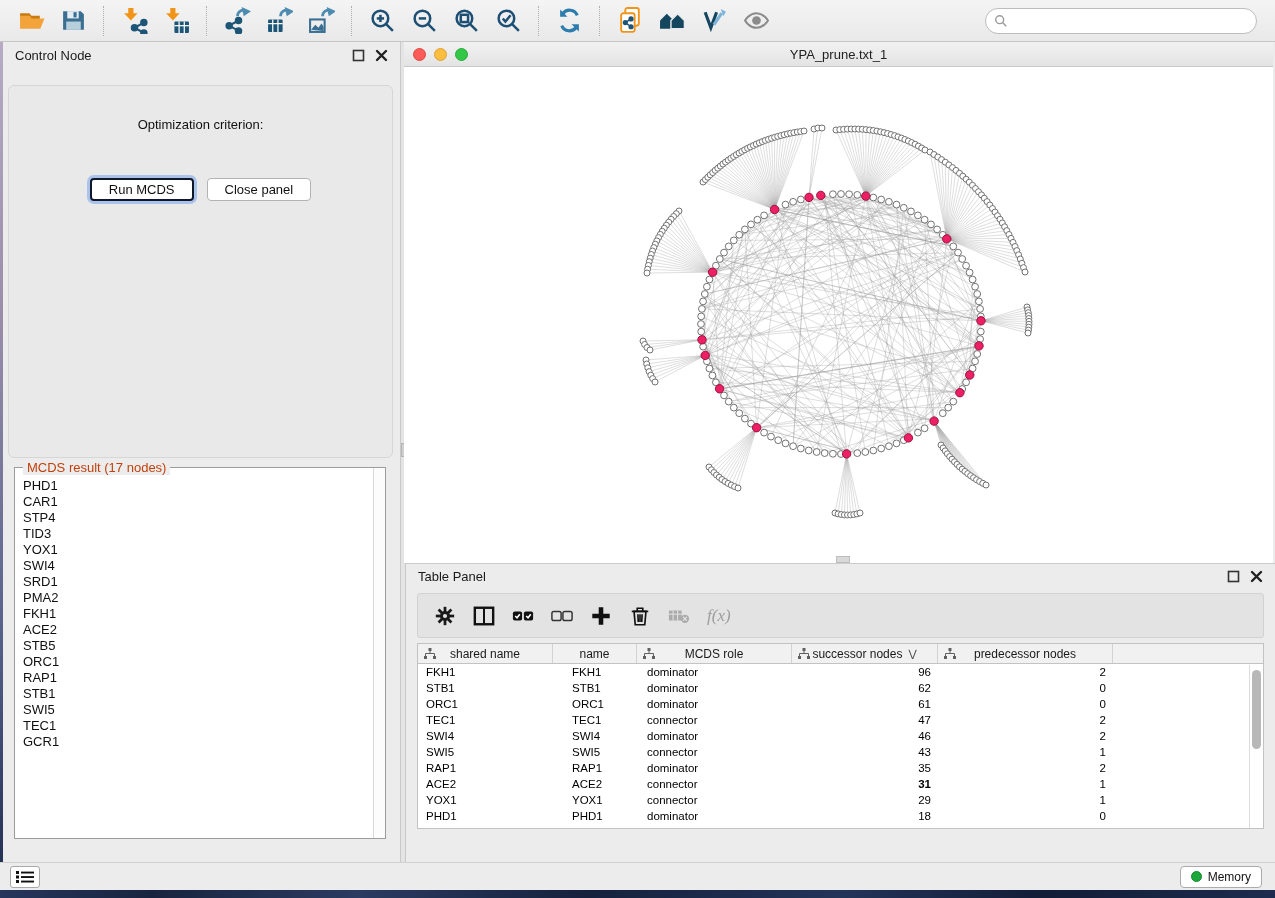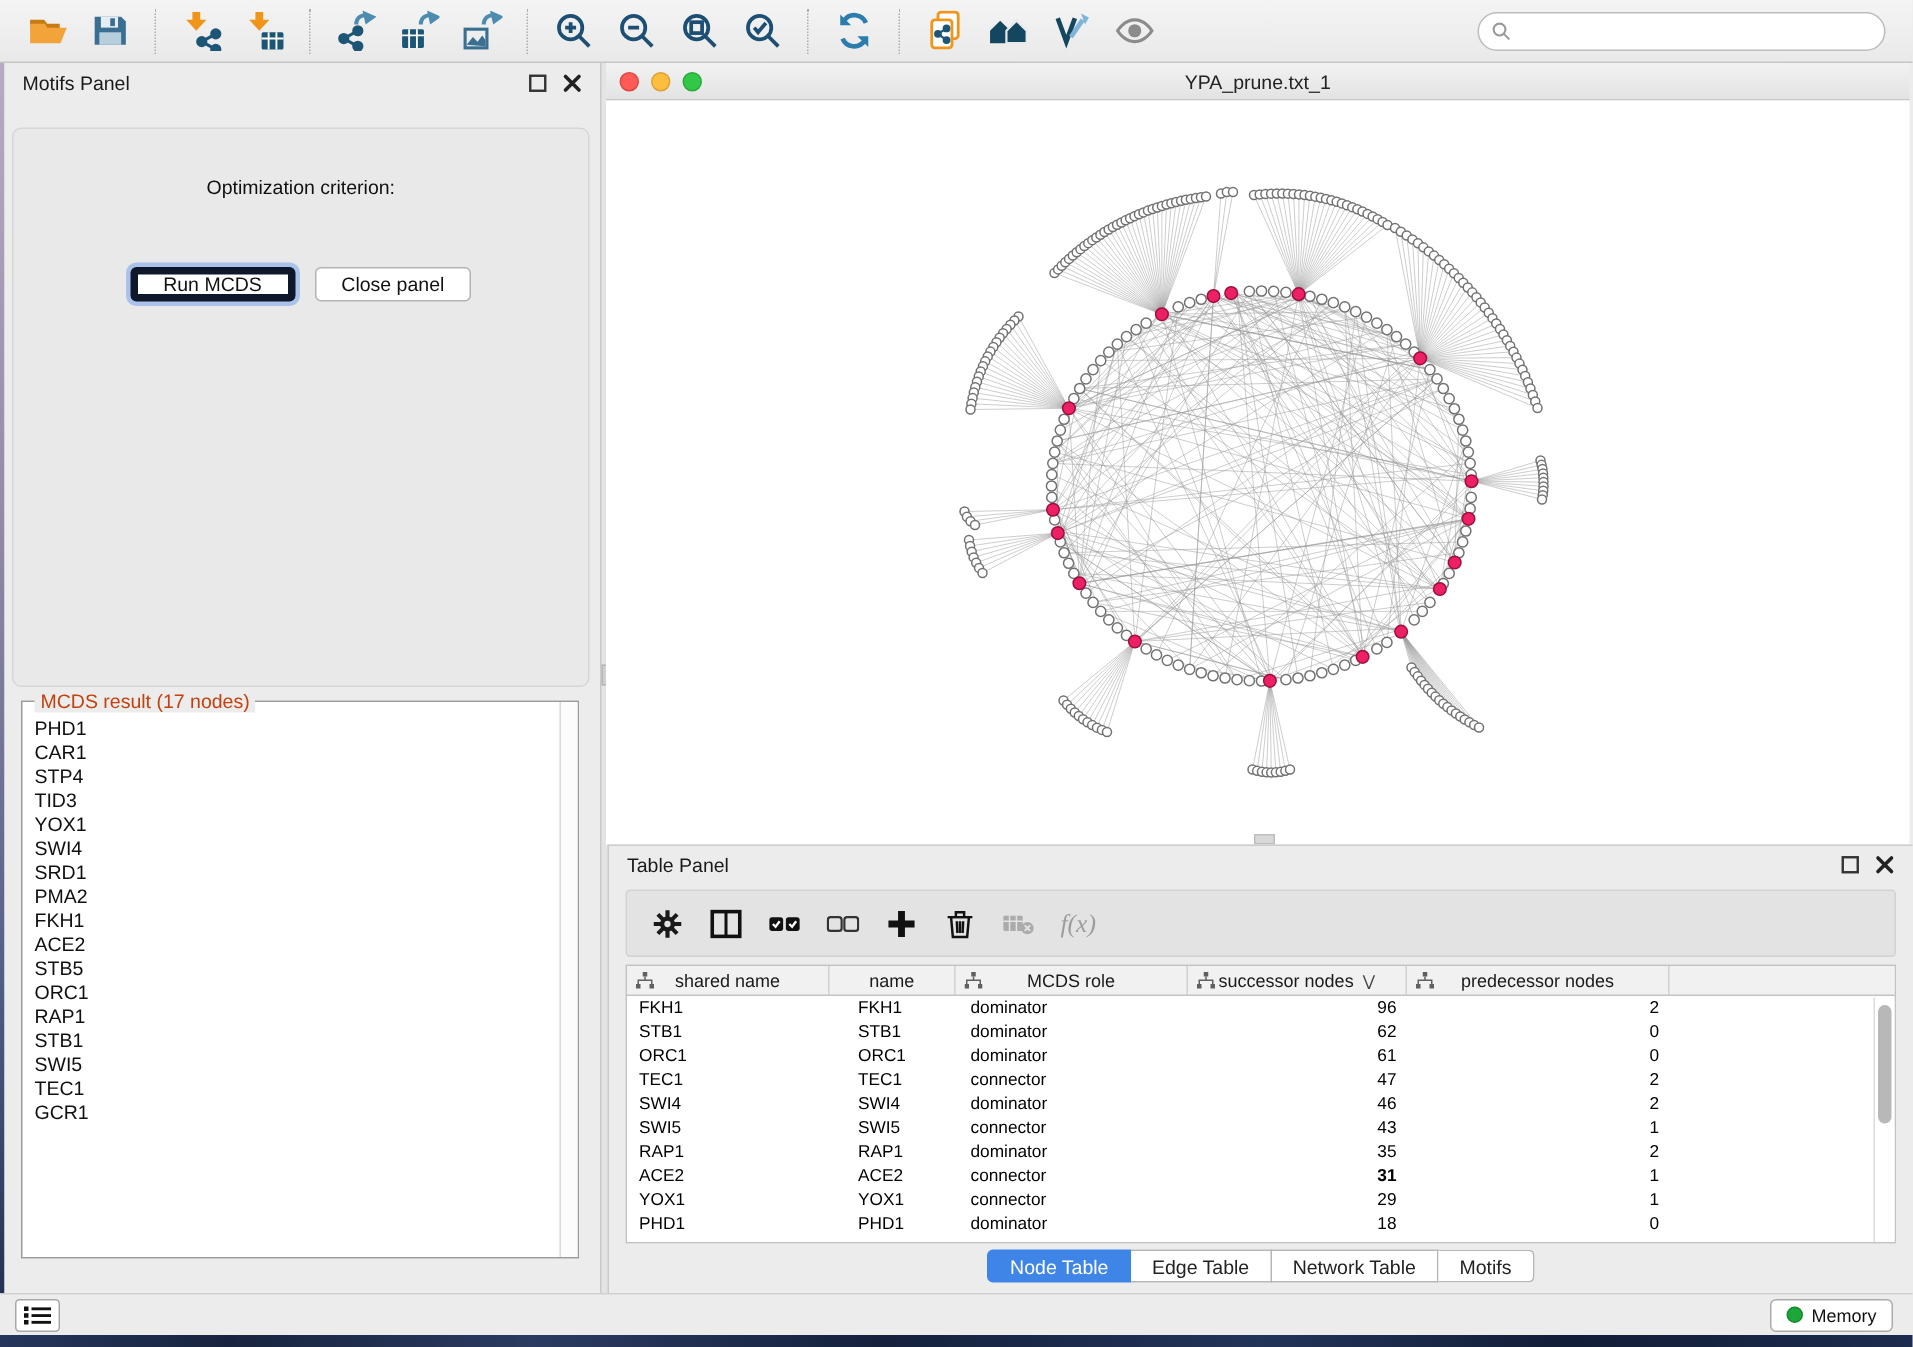--- a/index.html
+++ b/index.html
@@ -40,21 +40,21 @@
   .combo { position:absolute; left:37px; top:58px; width:312px; height:23px; background:#fff;
     border:1px solid #b5b5b5; border-radius:5px; display:flex; align-items:center; }
   .combo-text { flex:1; font-size:13px; padding-left:9px; color:#111; white-space:nowrap; }
   .combo-step { width:20px; height:23px; margin-right:-1px; border-radius:0 5px 5px 0;
     background:linear-gradient(#5c95f2,#2e6ae0); display:flex; flex-direction:column; align-items:center; justify-content:center; gap:2px; }
   .combo-step .up { width:0;height:0;border-left:4px solid transparent;border-right:4px solid transparent;border-bottom:5px solid #fff; }
   .combo-step .dn { width:0;height:0;border-left:4px solid transparent;border-right:4px solid transparent;border-top:5px solid #fff; }
   .btn-row { position:absolute; left:0; top:92px; width:100%; display:flex; justify-content:center; gap:13px; }
   .btn { height:23px; padding:0 17px; background:#fff; border:1px solid #b3b3b3; border-radius:4px;
     font-size:13px; color:#111; display:flex; align-items:center; }
-  .btn.focused { border:5px solid #0f172a; box-shadow:0 0 0 3px rgba(110,155,235,.5); }
+  .btn.focused { border:2px solid #0f172a; box-shadow:0 0 0 3px rgba(110,155,235,.5); }
 
   .result-box { position:absolute; left:11px; top:425px; width:372px; height:372px;
     background:#fff; border:1px solid #9c9c9c; }
   .result-legend { position:absolute; left:8px; top:-8px; background:#ececec; padding:0 4px; font-size:13px; color:#c2410c; }
   .result-list { position:absolute; inset:1px 13px 1px 1px; overflow:hidden; padding-top:9px; }
   .mcds-item { font-size:13px; line-height:16px; padding-left:7px; color:#101010; }
   .result-scroll { position:absolute; right:0; top:0; width:12px; height:100%; border-left:1px solid #d8d8d8; background:#fcfcfc; }
 
   
   .v-split { position:absolute; left:400px; top:42px; width:6px; height:820px; background:#e4e4e4;
@@ -281,21 +281,21 @@
         </svg>
       <input type="text" placeholder="" style="">
     </div>
   </div>
 
   <div class="wall-left"></div>
   <div class="wall-bottom"></div>
 
   <div class="control-panel">
     <div class="panel-titlebar">
-      <span class="panel-title">Motifs Panel</span>
+      <span class="panel-title">Control Node</span>
       <span class="panel-ctl">
         <span class="icn">
             <svg viewBox="0 0 13 13">
               <rect x="1.5" y="1.5" width="10" height="10" fill="none" stroke="#333" stroke-width="1.6"></rect>
             </svg>
           </span>
         <span class="icn">
             <svg viewBox="0 0 13 13">
               <path d="M2 2l9 9M11 2l-9 9" stroke="#222" stroke-width="2.4" stroke-linecap="round"></path>
             </svg>
@@ -1233,26 +1233,20 @@
             <div class="td" style="width: 84px; text-align: left; padding-left: 19px;">PHD1</div>
             <div class="td" style="width: 155px; text-align: left; padding-left: 10px;">dominator</div>
             <div class="td" style="width: 146px; text-align: right; padding-right: 7px;">18</div>
             <div class="td" style="width: 175px; text-align: right; padding-right: 7px;">0</div>
           </div>
         </div>
       <div class="table-scroll">
           <div class="table-thumb"></div>
         </div>
     </div>
-    <div class="tp-tabs">
-      <div class="tp-tab active">Node Table</div>
-      <div class="tp-tab">Edge Table</div>
-      <div class="tp-tab">Network Table</div>
-      <div class="tp-tab">Motifs</div>
-    </div>
   </div>
 
   <div class="statusbar">
     <div class="list-btn">
         <svg viewBox="0 0 18 14" width="18" height="14">
           <g fill="#111">
             <rect x="0" y="1" width="3" height="3"></rect>
             <rect x="5" y="1.6" width="13" height="1.9"></rect>
             <rect x="0" y="5.5" width="3" height="3"></rect>
             <rect x="5" y="6.1" width="13" height="1.9"></rect>

